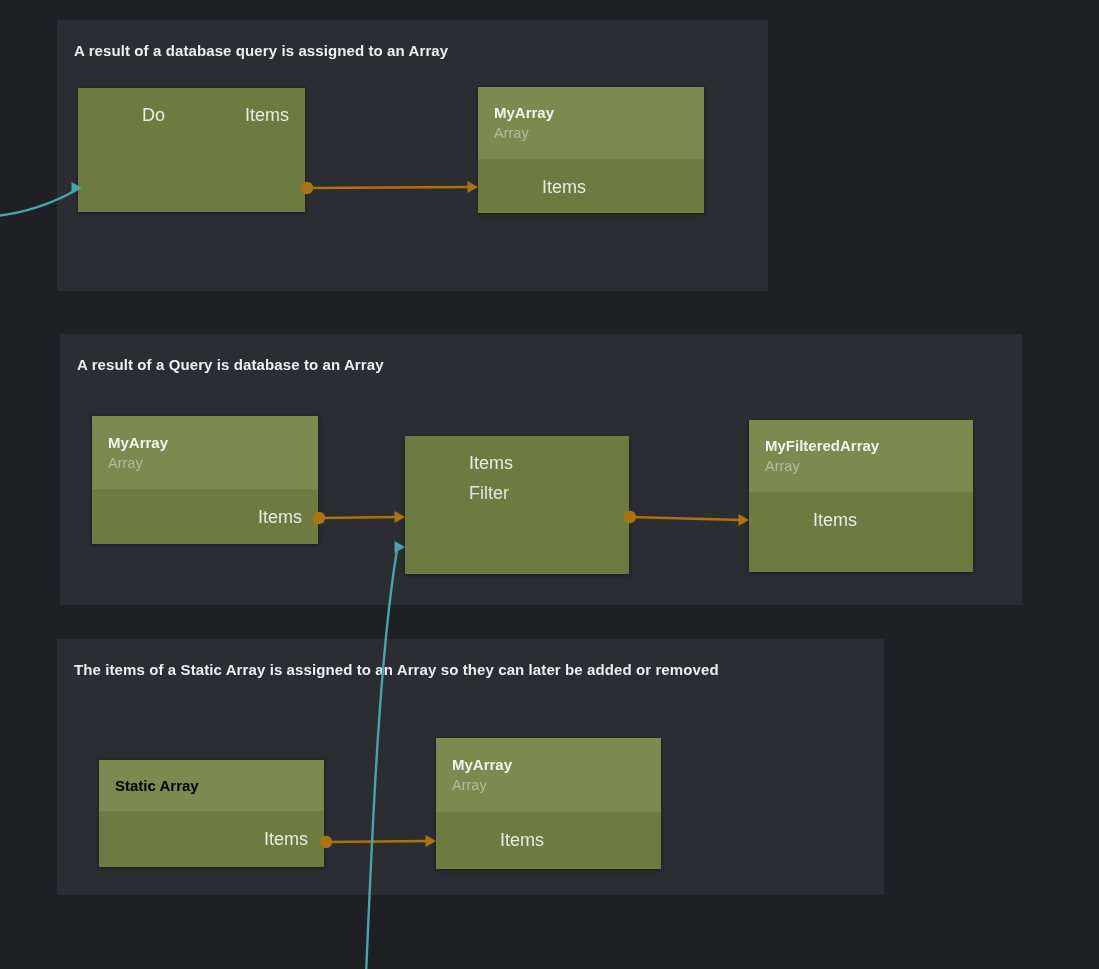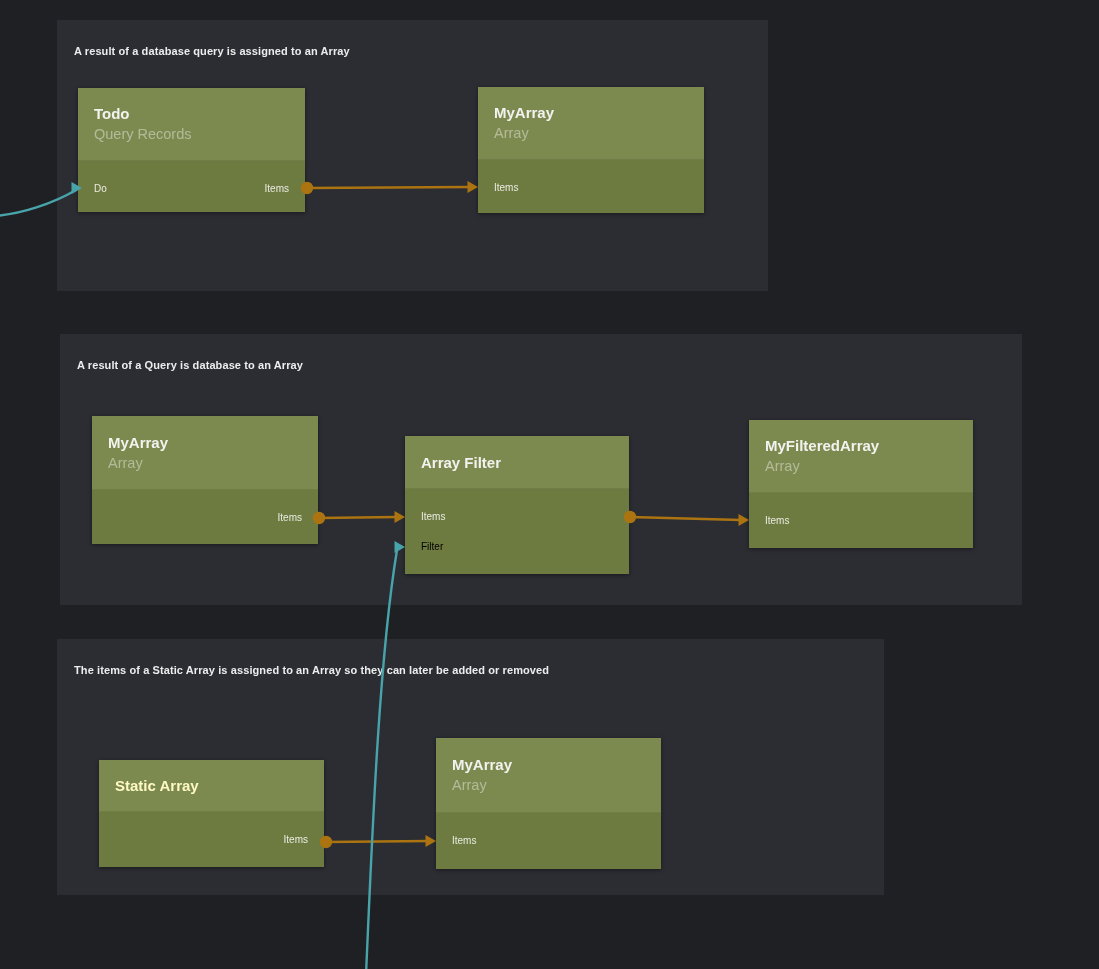--- a/index.html
+++ b/index.html
@@ -5,65 +5,62 @@
   html,body{margin:0;padding:0;}
   body{
     width:1099px;height:969px;overflow:hidden;position:relative;
     font-family:"Liberation Sans",sans-serif;
     background:#1f2023;
   }
   #canvas{position:absolute;inset:0;}
   .group{position:absolute;box-sizing:border-box;}
   .group-title{
     padding:21px 28px 0 17px;
-    font-size:11px;font-weight:700;line-height:20px;
+    font-size:15px;font-weight:700;line-height:20px;
     letter-spacing:.1px;
   }
   .node{
     position:absolute;box-sizing:border-box;
     display:flex;flex-direction:column;
     box-shadow:0 1px 4px rgba(0,0,0,.45);
   }
   .node-header{
     box-sizing:border-box;
     padding:0 16px;
     display:flex;flex-direction:column;justify-content:center;
   }
   .node-title{font-size:15px;font-weight:700;line-height:21px;}
   .node-subtitle{font-size:14.5px;font-weight:400;line-height:21px;}
   .node-body{
     flex:1;box-sizing:border-box;
     padding:12px 16px 0 16px;
   }
   .port-row{
     height:30px;display:flex;align-items:center;
-    font-size:10px;
+    font-size:18px;
+    margin-left:48px;
   }
   .port{white-space:nowrap;}
   .port.out{margin-left:auto;}
   #wires{position:absolute;inset:0;pointer-events:none;}
 </style>
 </head>
 <body>
 
 <div id="canvas">
     <div class="group" style="left: 57px; top: 20px; width: 711px; height: 271px; background: rgb(43, 45, 51);">
       <div class="group-title" style="color: rgb(237, 237, 238);">A result of a database query is assigned to an Array</div>
     </div>
     <div class="group" style="left: 60px; top: 334px; width: 962px; height: 271px; background: rgb(43, 45, 51);">
       <div class="group-title" style="color: rgb(237, 237, 238);">A result of a Query is database to an Array</div>
     </div>
     <div class="group" style="left: 57px; top: 639px; width: 827px; height: 256px; background: rgb(43, 45, 51);">
       <div class="group-title" style="color: rgb(237, 237, 238);">The items of a Static Array is assigned to an Array so they can later be added or removed</div>
     </div>
     <div class="node" style="left: 78px; top: 88px; width: 227px; height: 124px;">
-      <div class="node-header" style="height: 73px; background: rgb(124, 137, 79); border-bottom: 1px solid rgba(0, 0, 0, 0.08);">
-        <div class="node-title" style="color: rgb(242, 243, 239);">Todo</div>
-        <div class="node-subtitle" style="color: rgba(255, 255, 255, 0.42);">Query Records</div>
-      </div>
       <div class="node-body" style="background: rgb(110, 123, 64);">
         <div class="port-row" style="color: rgb(233, 235, 225);">
           <span class="port in">Do</span>
           <span class="port out">Items</span>
         </div>
       </div>
     </div>
     <div class="node" style="left: 478px; top: 87px; width: 226px; height: 126px;">
       <div class="node-header" style="height: 73px; background: rgb(124, 137, 79); border-bottom: 1px solid rgba(0, 0, 0, 0.08);">
         <div class="node-title" style="color: rgb(242, 243, 239);">MyArray</div>
@@ -80,46 +77,43 @@
         <div class="node-title" style="color: rgb(242, 243, 239);">MyArray</div>
         <div class="node-subtitle" style="color: rgba(255, 255, 255, 0.42);">Array</div>
       </div>
       <div class="node-body" style="background: rgb(110, 123, 64);">
         <div class="port-row" style="color: rgb(233, 235, 225);">
           <span class="port out">Items</span>
         </div>
       </div>
     </div>
     <div class="node" style="left: 405px; top: 436px; width: 224px; height: 138px;">
-      <div class="node-header" style="height: 53px; background: rgb(124, 137, 79); border-bottom: 1px solid rgba(0, 0, 0, 0.08);">
-        <div class="node-title" style="color: rgb(242, 243, 239);">Array Filter</div>
-      </div>
       <div class="node-body" style="background: rgb(110, 123, 64);">
         <div class="port-row" style="color: rgb(233, 235, 225);">
           <span class="port in">Items</span>
         </div>
-        <div class="port-row" style="color: #000000;">
+        <div class="port-row" style="color: #e5e5e5;">
           <span class="port in">Filter</span>
         </div>
       </div>
     </div>
-    <div class="node" style="left: 749px; top: 420px; width: 224px; height: 128px;">
+    <div class="node" style="left: 749px; top: 420px; width: 224px; height: 152px;">
       <div class="node-header" style="height: 73px; background: rgb(124, 137, 79); border-bottom: 1px solid rgba(0, 0, 0, 0.08);">
         <div class="node-title" style="color: rgb(242, 243, 239);">MyFilteredArray</div>
         <div class="node-subtitle" style="color: rgba(255, 255, 255, 0.42);">Array</div>
       </div>
       <div class="node-body" style="background: rgb(110, 123, 64);">
         <div class="port-row" style="color: rgb(233, 235, 225);">
           <span class="port in">Items</span>
         </div>
       </div>
     </div>
     <div class="node" style="left: 99px; top: 760px; width: 225px; height: 107px;">
       <div class="node-header" style="height: 52px; background: rgb(124, 137, 79); border-bottom: 1px solid rgba(0, 0, 0, 0.08);">
-        <div class="node-title" style="color: #fef9c3;">Static Array</div>
+        <div class="node-title" style="color: #000000;">Static Array</div>
       </div>
       <div class="node-body" style="background: rgb(110, 123, 64);">
         <div class="port-row" style="color: rgb(233, 235, 225);">
           <span class="port out">Items</span>
         </div>
       </div>
     </div>
     <div class="node" style="left: 436px; top: 738px; width: 225px; height: 131px;">
       <div class="node-header" style="height: 75px; background: rgb(124, 137, 79); border-bottom: 1px solid rgba(0, 0, 0, 0.08);">
         <div class="node-title" style="color: rgb(242, 243, 239);">MyArray</div>

